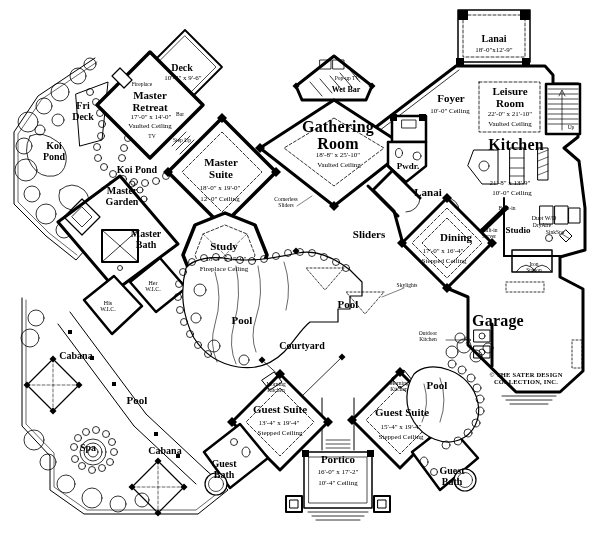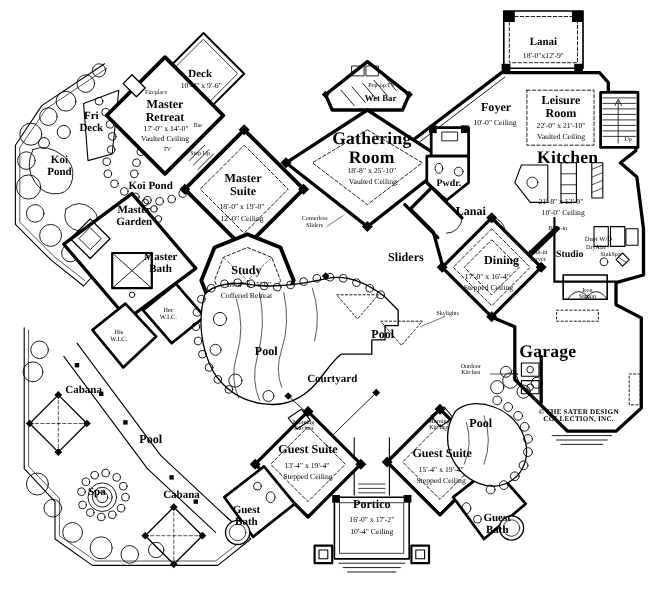--- a/index.html
+++ b/index.html
@@ -442,21 +442,21 @@
   <div class="lb dim" style="left:151px;top:118px">17'-0" x 14'-0"</div>
   <div class="lb dim" style="left:150px;top:127px">Vaulted Ceiling</div>
   <div class="lb s10 b" style="left:182px;top:68px">Deck</div>
   <div class="lb dim" style="left:183px;top:79px">10'-4" x 9'-6"</div>
   <div class="lb s11 b" style="left:221px;top:169px">Master
 Suite</div>
   <div class="lb dim" style="left:220px;top:189px">18'-0" x 19'-0"</div>
   <div class="lb dim" style="left:220px;top:200px">12'-0" Ceiling</div>
   <div class="lb s11 b" style="left:224px;top:247px">Study</div>
   <div class="lb dim" style="left:226px;top:260px">18'-4" x 15'-0"</div>
-  <div class="lb dim" style="left:224px;top:270px">Coffered Retreat</div>
+  <div class="lb dim" style="left:224px;top:270px">Fireplace Ceiling</div>
   <div class="lb s10 b" style="left:146px;top:240px">Master
 Bath</div>
   <div class="lb t6" style="left:153px;top:286px">Her
 W.I.C.</div>
   <div class="lb t6" style="left:108px;top:306px">His
 W.I.C.</div>
   <div class="lb s10 b" style="left:83px;top:112px">Fri
 Deck</div>
   <div class="lb s10 b" style="left:54px;top:152px">Koi
 Pond</div>

